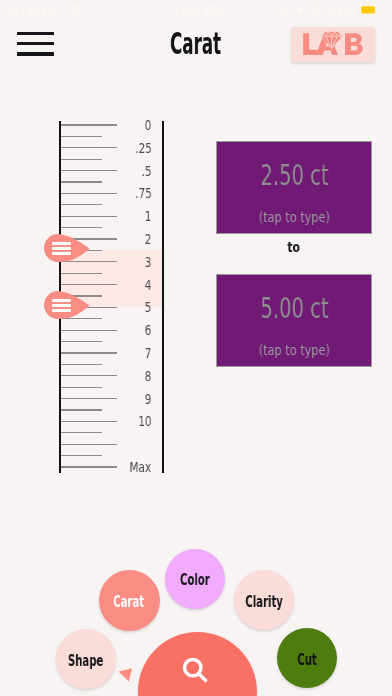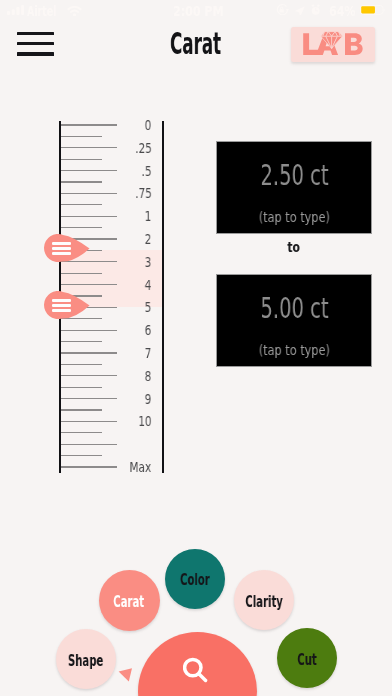--- a/index.html
+++ b/index.html
@@ -46,21 +46,21 @@
 
   .handle{position:absolute;width:45.6px;height:28.1px;}
   .handle .blob{position:absolute;left:0;top:0;width:45.6px;height:28.1px;}
   .handle .bars{position:absolute;left:7.5px;top:0;width:18.6px;}
   .handle .bars i{position:absolute;left:0;width:18.6px;height:2.2px;background:#fdfdfd;border-radius:1.1px;}
   .handle .bars i:nth-child(1){top:8.45px;}
   .handle .bars i:nth-child(2){top:13.45px;}
   .handle .bars i:nth-child(3){top:18.45px;}
 
   
-  .vbox{position:absolute;background:#000000;border:1.1px solid #9a9a9a;
+  .vbox{position:absolute;background:#701a75;border:1.1px solid #9a9a9a;
     display:flex;flex-direction:column;align-items:center;justify-content:center;padding-top:10px;box-sizing:border-box;}
   .vbox .val{font-size:29px;line-height:29px;color:#8d8d8d;font-stretch:condensed;}
   .vbox .val > b{display:inline-block;transform:scaleX(.75) translateZ(0);font-weight:normal;}
   .vbox .hint{font-size:14.6px;line-height:14.6px;color:#9b9b9b;font-stretch:condensed;margin-top:20px;}
   .vbox .hint > b{display:inline-block;transform:scaleX(.86) translateZ(0);font-weight:normal;}
   .toword{position:absolute;left:216px;width:156px;text-align:center;font-size:14.6px;line-height:14.6px;
     font-weight:bold;color:#18181b;font-stretch:condensed;}
   .toword > b{display:inline-block;transform:scaleX(.82) translateZ(0);font-weight:bold;}
 
   
@@ -237,21 +237,21 @@
     <div class="hint"><b>(tap to type)</b></div>
   </div>
 
   <div id="bubbles">
       <div class="bub" style="left: 56px; top: 629px; width: 60px; height: 60px; background: rgb(250, 220, 216);">
         <span style="color: rgb(21, 21, 24);"><b>Shape</b></span>
       </div>
       <div class="bub" style="left: 98.5px; top: 570px; width: 61px; height: 61px; background: rgb(250, 141, 131);">
         <span style="color: rgb(255, 255, 255);"><b>Carat</b></span>
       </div>
-      <div class="bub" style="left: 165px; top: 548.6px; width: 60px; height: 60px; background: #0f766e;">
+      <div class="bub" style="left: 165px; top: 548.6px; width: 60px; height: 60px; background: #f0abfc;">
         <span style="color: rgb(21, 21, 24);"><b>Color</b></span>
       </div>
       <div class="bub" style="left: 233.8px; top: 570.3px; width: 60px; height: 60px; background: rgb(250, 220, 216);">
         <span style="color: rgb(21, 21, 24);"><b>Clarity</b></span>
       </div>
       <div class="bub" style="left: 277px; top: 628px; width: 60px; height: 60px; background: #4d7c0f;">
         <span style="color: rgb(21, 21, 24);"><b>Cut</b></span>
       </div>
     </div>
 

